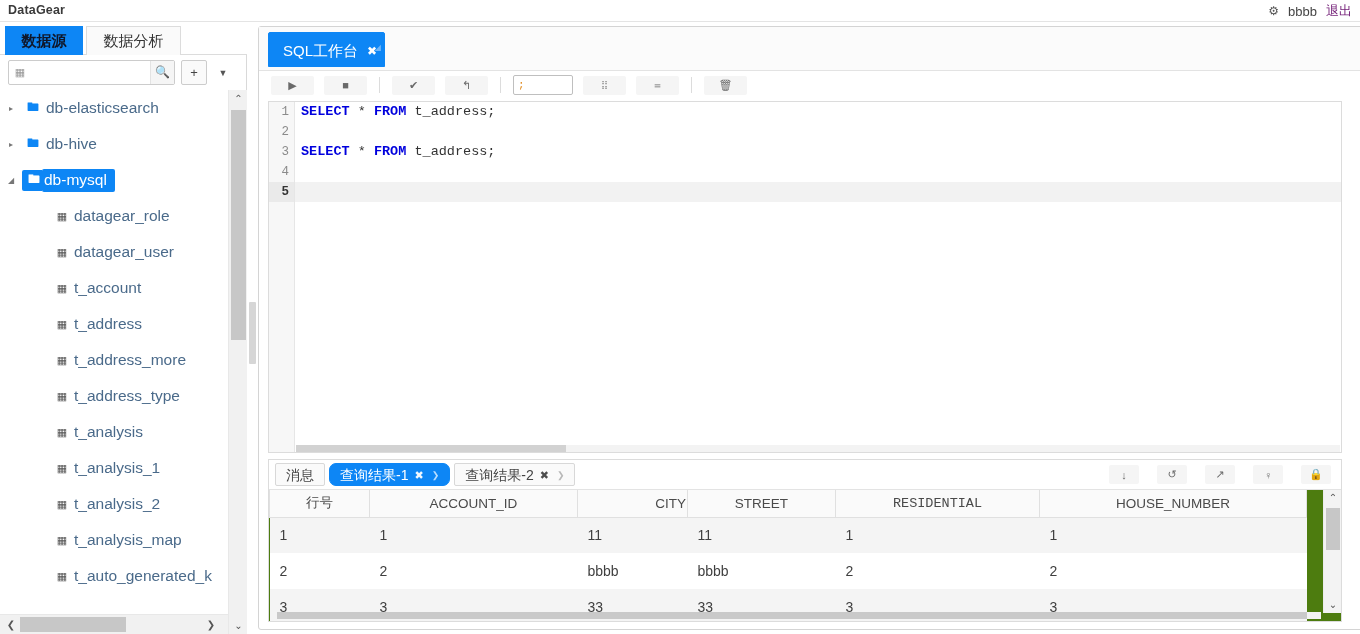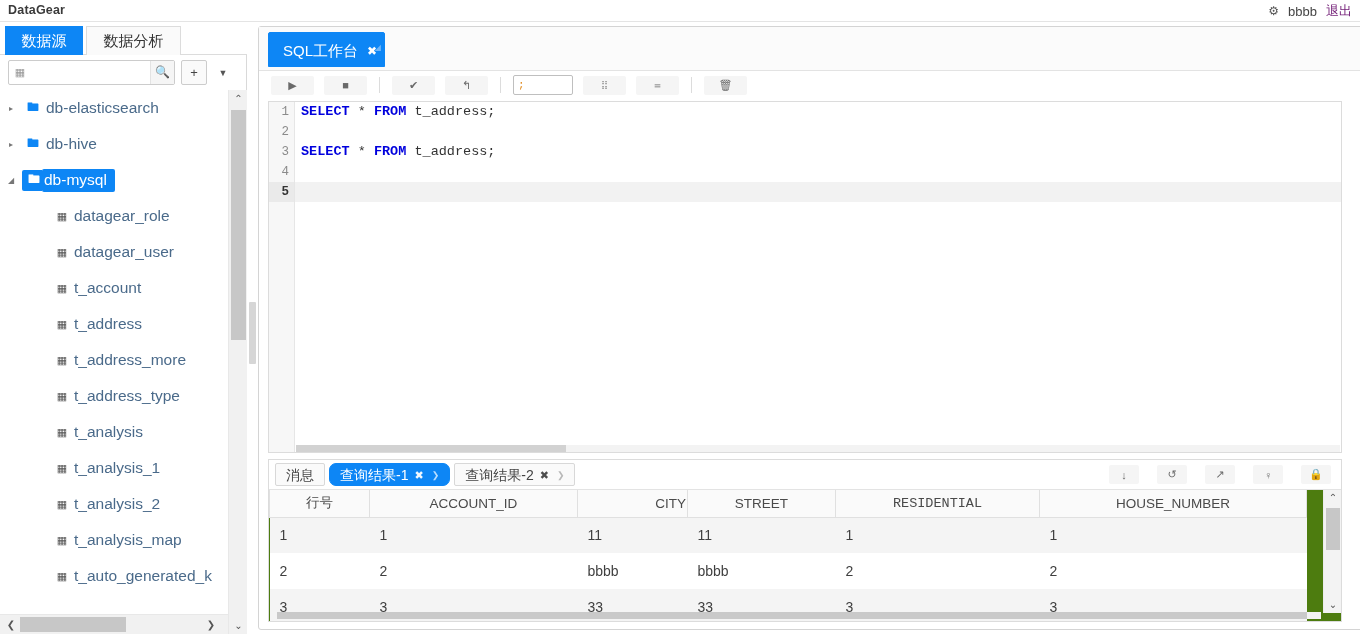--- a/index.html
+++ b/index.html
@@ -44,22 +44,23 @@
     border-bottom: 1px solid #dcdcdc;
     background: #fff;
   }
   .sb-tab {
     position: absolute; top: 4px; height: 29px; line-height: 28px;
     font-size: 15px; text-align: center; cursor: pointer;
     border: 1px solid #dcdcdc; border-bottom: none;
   }
   .sb-tab.active {
     left: 5px; width: 78px;
-    background: #1d8cf8; background: #0d86f5; color: #ffffff;
+    background: #1d8cf8; background: #0d86f5; color: #0f172a;
     border-color: #0d86f5;
+    font-weight: bold;
   }
   .sb-tab.inactive {
     left: 86px; width: 95px;
     background: #fafafa; color: #333;
   }
   #sb-search-row {
     position: absolute; left: 0; top: 33px; width: 247px; height: 35px;
     display: flex; align-items: center; padding: 0 8px; gap: 6px;
   }
   #sb-search {

